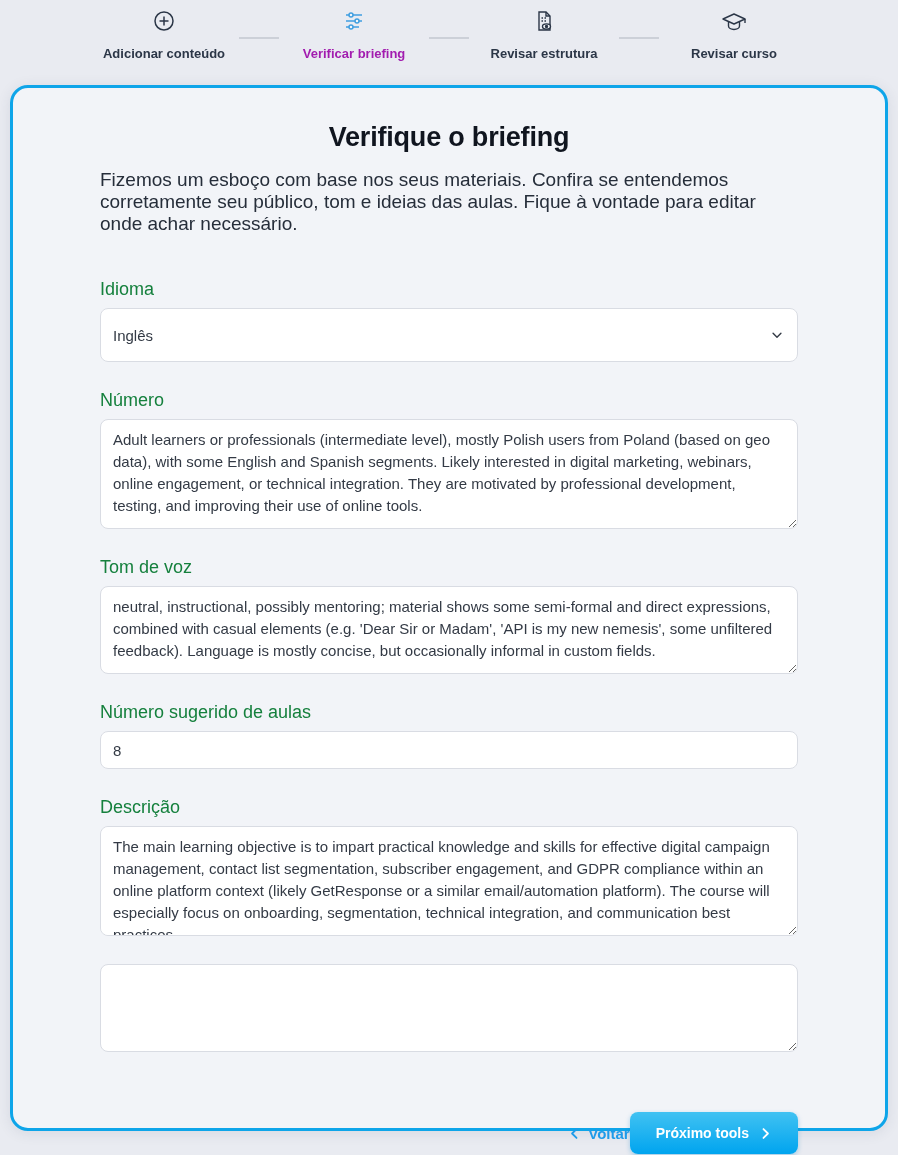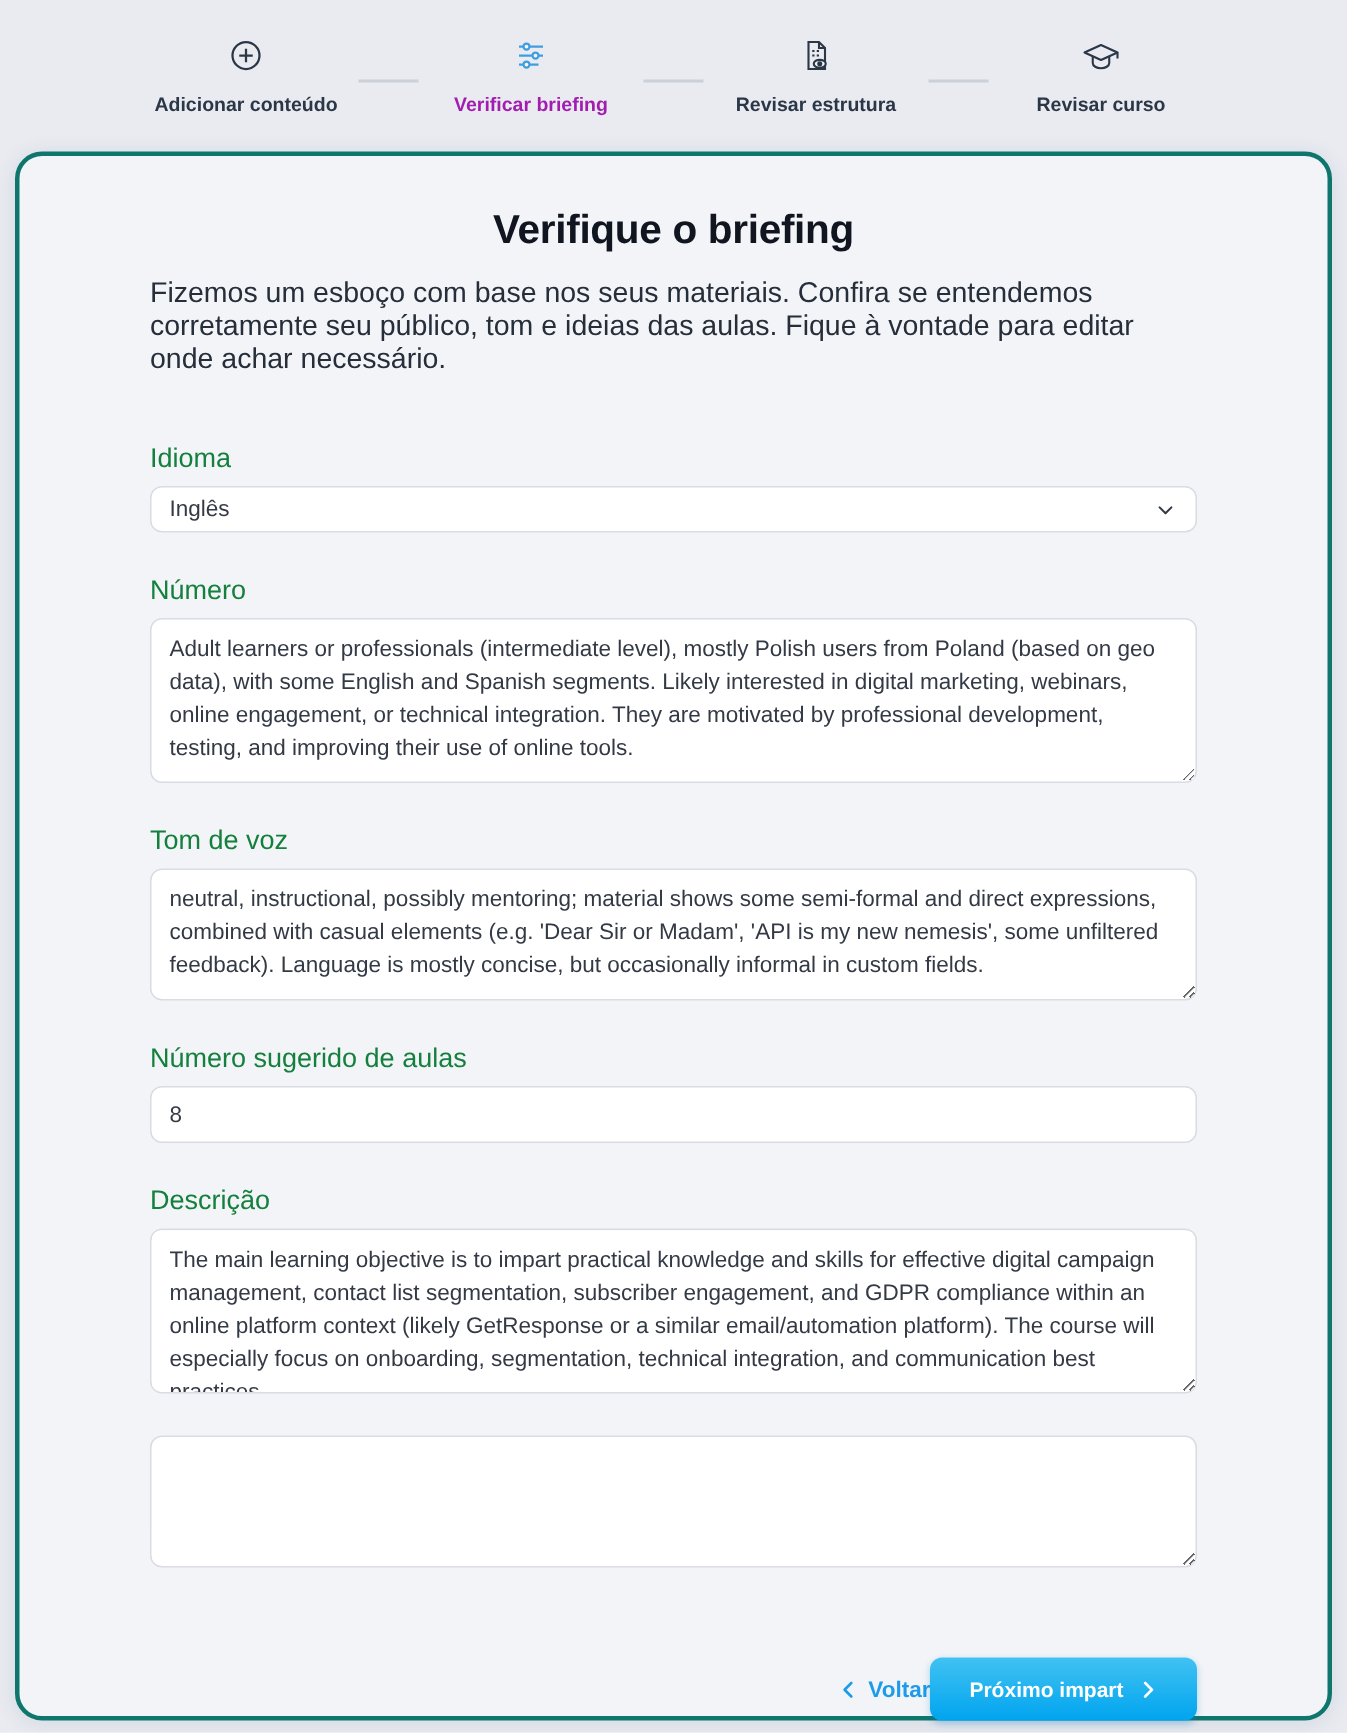--- a/index.html
+++ b/index.html
@@ -8,42 +8,42 @@
     width:898px; height:1155px;
     background:#e9ebf1;
     font-family:"Liberation Sans", sans-serif;
     color:#2b3441;
     overflow:hidden;
   }
 
   
   .stepper {
     display:flex; justify-content:center; align-items:flex-start;
-    padding-top:24px;
+    padding-top:8px;
   }
   .step {
     display:flex; flex-direction:column; align-items:center;
     width:150px;
   }
   .step-icon { height:26px; display:flex; align-items:center; justify-content:center; }
   .step-label {
     margin-top:12px; font-size:13px; font-weight:bold; color:#2b3647;
     white-space:nowrap;
   }
   .step.active .step-label { color:#a21caf; }
   .step-sep {
     width:40px; height:2px; background:#ccd0d8; margin-top:29px;
     flex:0 0 auto;
   }
 
   
   .card {
     margin:24px 10px 0;
     background:#f2f4f8;
-    border:3px solid #0f766e;
+    border:3px solid #0ea5e9;
     border-radius:18px;
     box-shadow:0 2px 14px rgba(50,60,90,.10);
     padding:34px 87px 26px;
     height:1046px;
   }
   .page-title {
     margin:0 0 16px;
     font-size:27px; font-weight:bold; text-align:center; color:#10151f;
     letter-spacing:-0.2px;
   }
@@ -61,21 +61,21 @@
     width:100%;
     background:#ffffff;
     border:1px solid #d9dce3;
     border-radius:8px;
     font-family:"Liberation Sans", sans-serif;
     font-size:15px; color:#333a45;
     padding:9px 12px;
   }
   .select-wrap { position:relative; }
   .select-box {
-    height:31px; display:flex; align-items:center; cursor:pointer;
+    height:54px; display:flex; align-items:center; cursor:pointer;
   }
   .select-chevron {
     position:absolute; right:14px; top:50%; transform:translateY(-50%);
     display:flex; pointer-events:none;
   }
   textarea.control {
     display:block; line-height:22px; resize:both; overflow:auto;
   }
   .ta-lg { height:110px; }
   .ta-sm { height:88px; }
@@ -213,21 +213,21 @@
       <a class="back-link">
         <span style="display:flex;">
           <svg width="13" height="13" viewBox="0 0 16 16" fill="none" stroke="#1e9be9" stroke-width="2.2" stroke-linecap="round" stroke-linejoin="round">
             <polyline points="10.5,2.5 5,8 10.5,13.5"></polyline>
           </svg>
         </span>
         <span>Voltar</span>
       </a>
 
       <button class="next-button" type="button">
-        <span>Próximo impart</span>
+        <span>Próximo tools</span>
         <span style="display:flex;">
           <svg width="13" height="13" viewBox="0 0 16 16" fill="none" stroke="#ffffff" stroke-width="2.2" stroke-linecap="round" stroke-linejoin="round">
             <polyline points="5.5,2.5 11,8 5.5,13.5"></polyline>
           </svg>
         </span>
       </button>
     </div>
 
   </form>
 </main>

